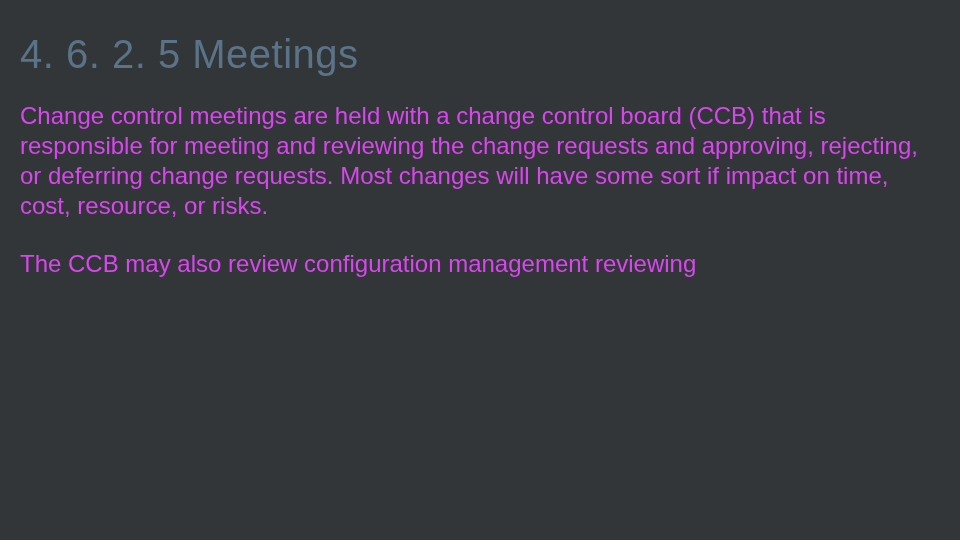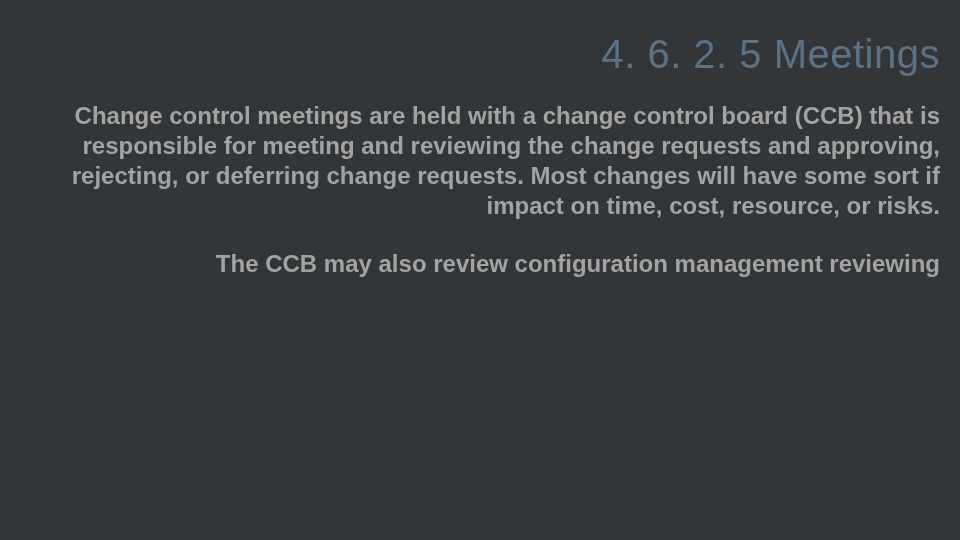--- a/index.html
+++ b/index.html
@@ -9,35 +9,34 @@
     height: 540px;
     background: #333638;
     font-family: Arial, Helvetica, sans-serif;
     overflow: hidden;
   }
   .slide {
     width: 960px;
     height: 540px;
     box-sizing: border-box;
     padding: 32px 20px 0 20px;
-    text-align: right;
   }
   .title {
     color: #5a7388;
     font-size: 40px;
     font-weight: 400;
     margin: 0 0 24px 0;
     letter-spacing: 0.5px;
   }
   .body-text {
-    color: #a3a3a3;
+    color: #d946ef;
     font-size: 24px;
     line-height: 1.25;
     margin: 0 0 28px 0;
-    font-weight: 700;
+    font-weight: 400;
   }
 </style>
 </head>
 <body>
 
 <div class="slide">
   <h1 class="title">4. 6. 2. 5 Meetings</h1>
   <p class="body-text">Change control meetings are held with a change control board (CCB) that is responsible for meeting and reviewing the change requests and approving, rejecting, or deferring change requests. Most changes will have some sort if impact on time, cost, resource, or risks.</p>
   <p class="body-text">The CCB may also review configuration management reviewing</p>
 </div>

